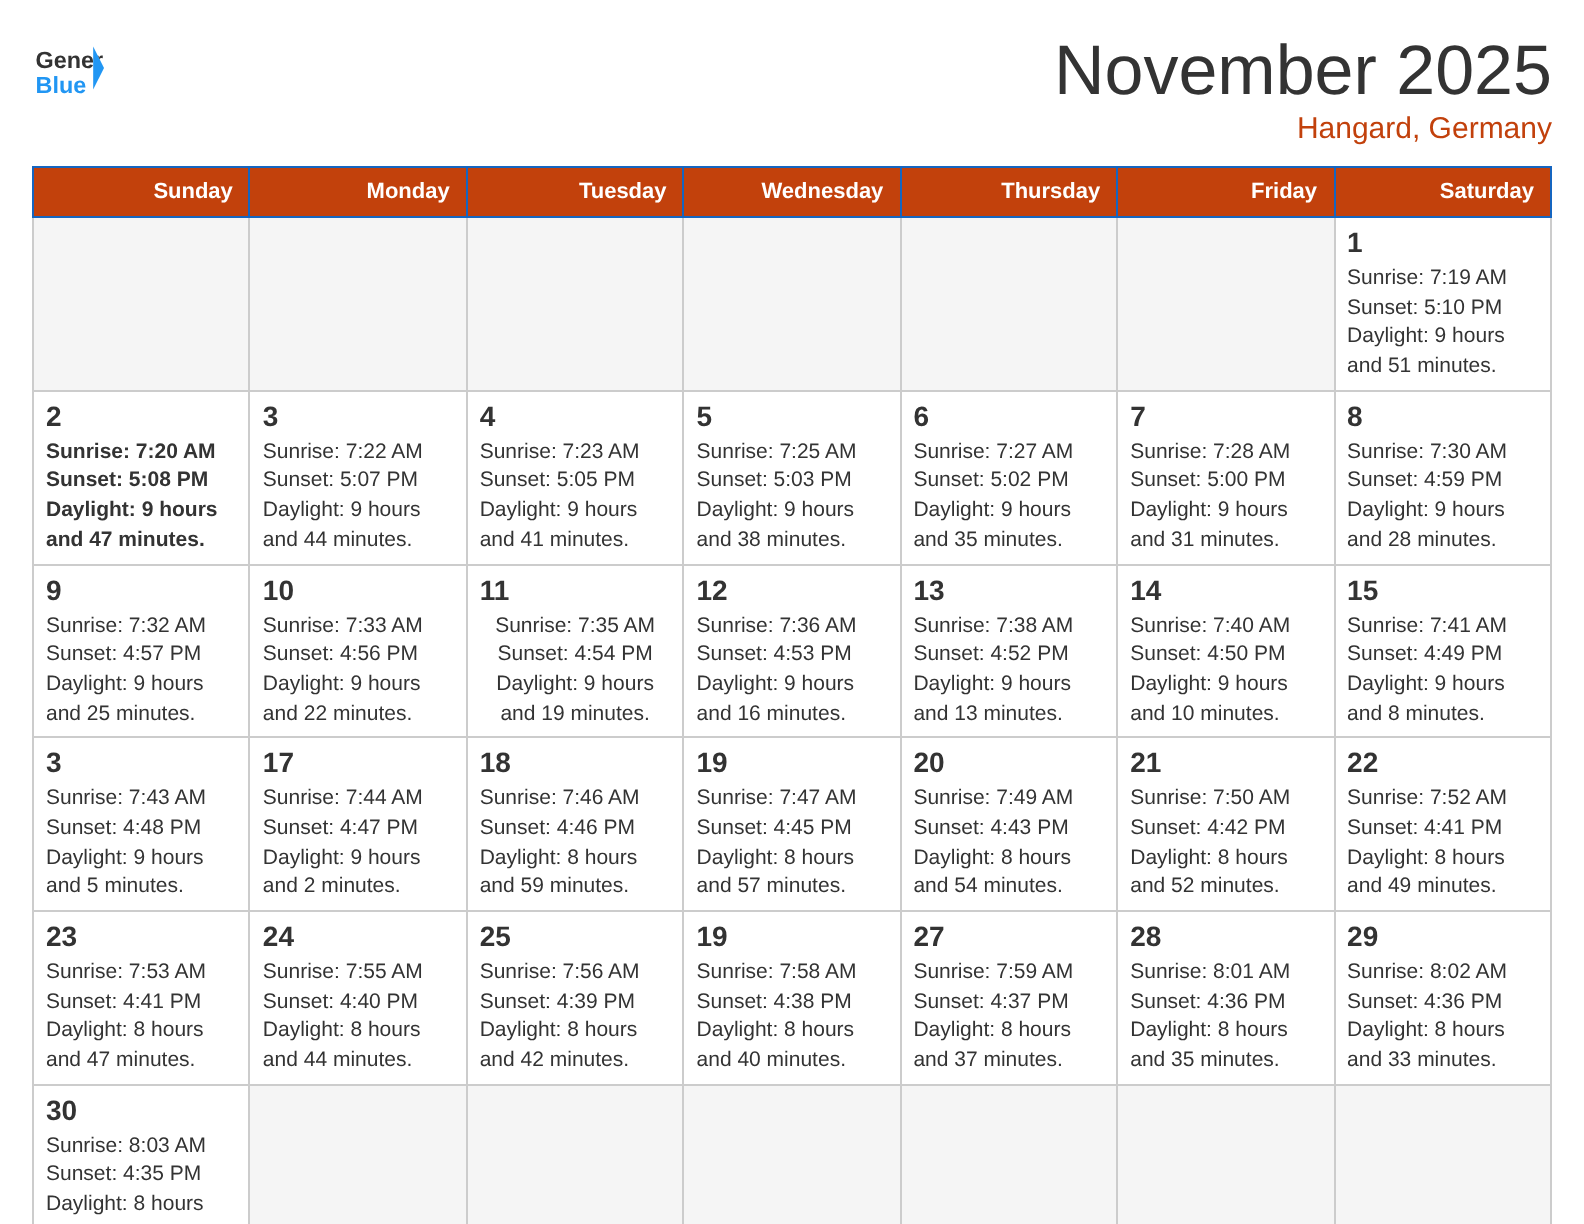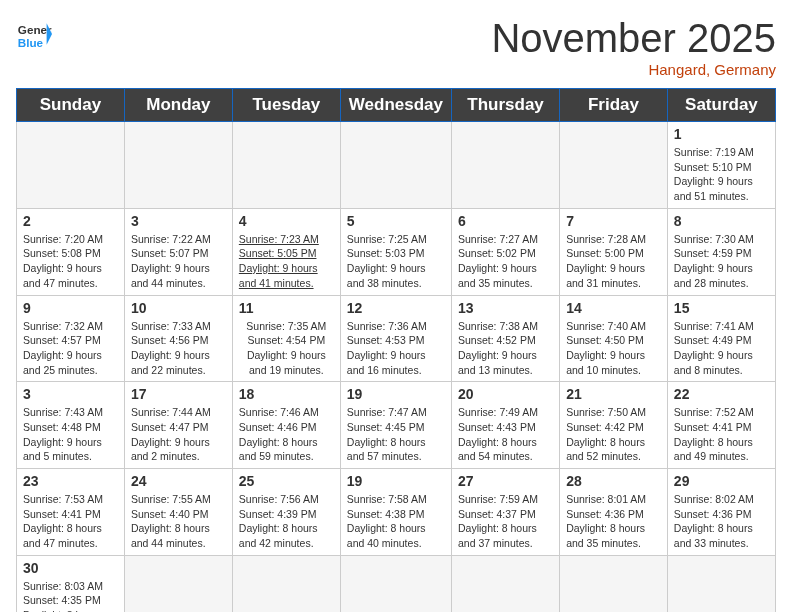--- a/index.html
+++ b/index.html
@@ -22,41 +22,41 @@
       gap: 4px;
     }
     .logo-icon {
       width: 36px;
       height: 36px;
     }
     .title-block {
       text-align: right;
     }
     .month-year {
-      font-size: 40px;
+      font-size: 35px;
       color: #333;
       font-weight: normal;
       text-align: right;
     }
     .location {
       font-size: 15px;
       color: #c2410c;
     }
     .calendar {
       width: 100%;
       border-collapse: collapse;
       border: 1px solid #ccc;
     }
     .calendar th {
-      background: #404040;
+      background: #c2410c;
       color: #fff;
       padding: 6px 8px;
-      font-size: 17px;
+      font-size: 11px;
       font-weight: bold;
-      text-align: center;
+      text-align: right;
       border: 1px solid #1565C0;
     }
     .calendar td {
       vertical-align: top;
       padding: 4px 6px;
       border: 1px solid #ccc;
       width: calc(100%/7);
       min-height: 80px;
       font-size: 11px;
       color: #333;
@@ -120,33 +120,33 @@
         <td>
           <span class="day-number">1</span>
           <div class="day-info" style="white-space: pre-line;">Sunrise: 7:19 AM
 Sunset: 5:10 PM
 Daylight: 9 hours and 51 minutes.</div>
         </td>
       </tr>
       <tr class="week-row">
         <td>
           <span class="day-number">2</span>
-          <div class="day-info" style="white-space: pre-line;">Sunrise: 7:20 AM
+          <div class="day-info" style="white-space: pre-line; font-weight: bold;">Sunrise: 7:20 AM
 Sunset: 5:08 PM
 Daylight: 9 hours and 47 minutes.</div>
         </td>
         <td>
           <span class="day-number">3</span>
           <div class="day-info" style="white-space: pre-line;">Sunrise: 7:22 AM
 Sunset: 5:07 PM
 Daylight: 9 hours and 44 minutes.</div>
         </td>
         <td>
           <span class="day-number">4</span>
-          <div class="day-info" style="white-space: pre-line; text-decoration: underline;">Sunrise: 7:23 AM
+          <div class="day-info" style="white-space: pre-line;">Sunrise: 7:23 AM
 Sunset: 5:05 PM
 Daylight: 9 hours and 41 minutes.</div>
         </td>
         <td>
           <span class="day-number">5</span>
           <div class="day-info" style="white-space: pre-line;">Sunrise: 7:25 AM
 Sunset: 5:03 PM
 Daylight: 9 hours and 38 minutes.</div>
         </td>
         <td>

